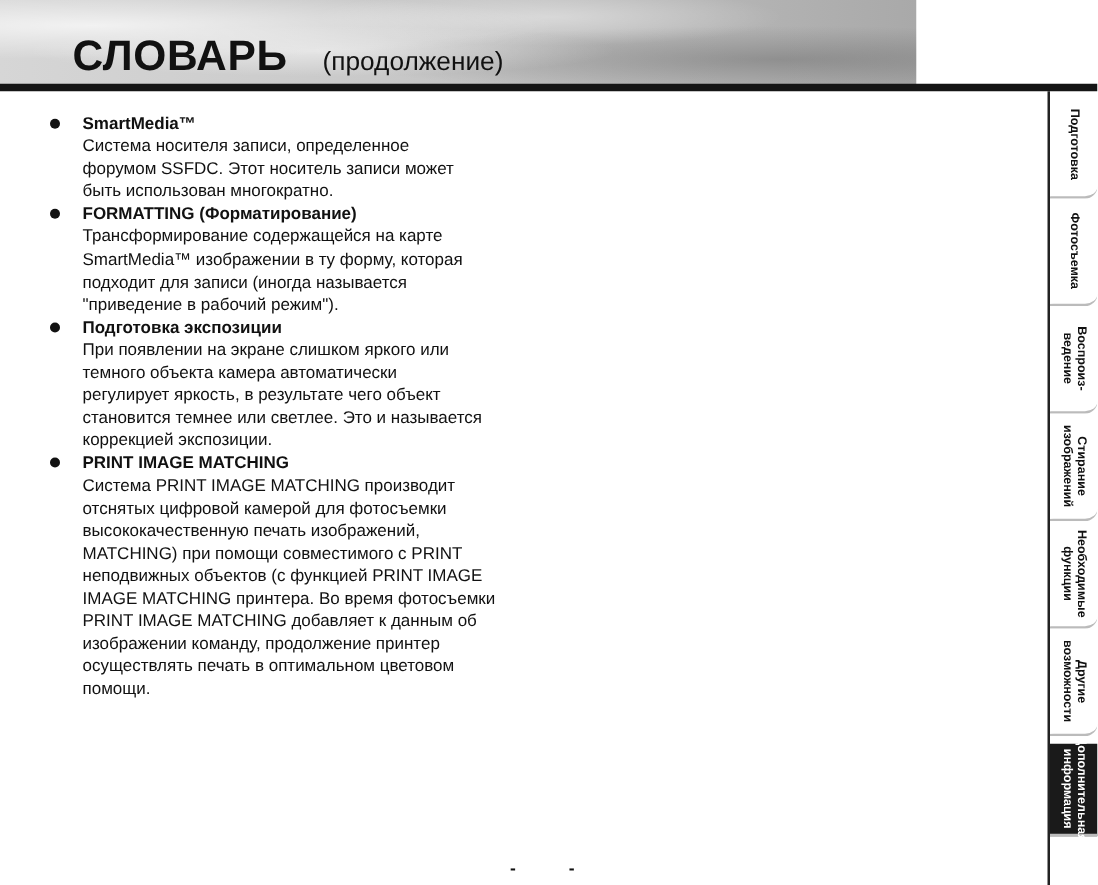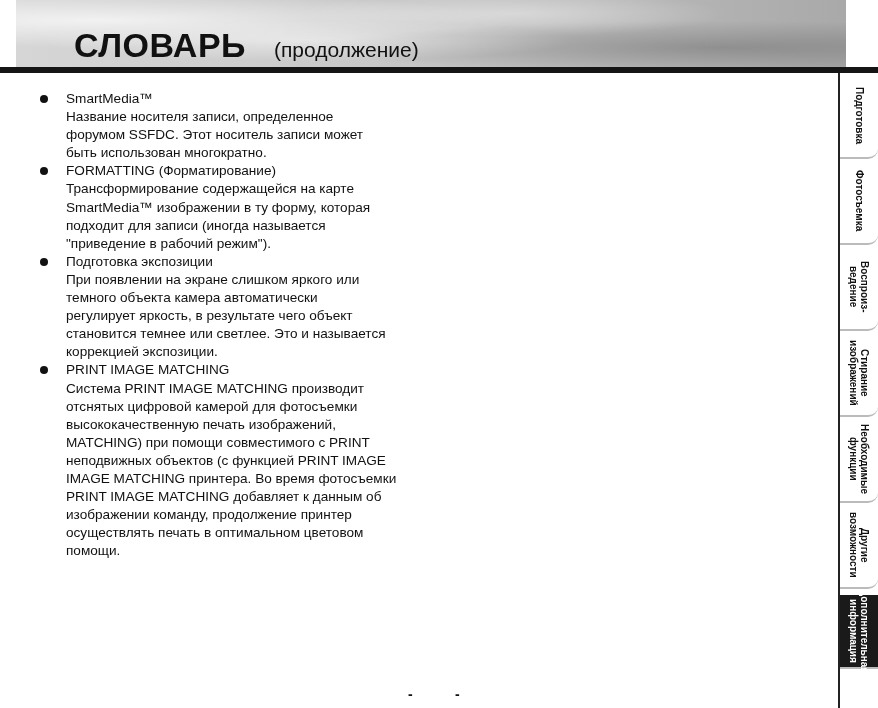--- a/index.html
+++ b/index.html
@@ -1,32 +1,32 @@
 <!DOCTYPE html>
 <html><head>
 <meta charset="utf-8">
 <style>
   html, body { margin:0; padding:0; }
   body { width:878px; height:708px; background:#fff; position:relative; overflow:hidden;
          font-family:"Liberation Sans", sans-serif; color:#111; }
-  .header { position:absolute; left:16px; top:0; width:830px; height:68px;
+  .header { position:absolute; left:0; top:0; width:733px; height:68px;
     background:
       radial-gradient(ellipse at 10% 30%, rgba(255,255,255,0.7) 0%, rgba(255,255,255,0) 40%),
       radial-gradient(ellipse at 35% 60%, rgba(255,255,255,0.5) 0%, rgba(255,255,255,0) 35%),
       radial-gradient(ellipse at 60% 20%, rgba(255,255,255,0.4) 0%, rgba(255,255,255,0) 30%),
       radial-gradient(ellipse at 85% 70%, rgba(80,80,80,0.35) 0%, rgba(80,80,80,0) 40%),
       linear-gradient(90deg, #d6d6d6 0%, #c9c9c9 40%, #b7b7b7 75%, #a9a9a9 100%);
   }
   .title { position:absolute; left:58px; top:26px; font-weight:bold; font-size:34px; letter-spacing:0.5px; color:#111; }
   .subtitle { position:absolute; left:258px; top:38px; font-weight:normal; font-size:21px; color:#111; }
   .rule { position:absolute; left:0; top:67px; width:878px; height:6px; background:#151515; }
   .content { position:absolute; left:40px; top:90px; width:380px; font-size:13.6px; line-height:18.1px; }
   .entry { position:relative; padding-left:26px; }
   .bullet { position:absolute; left:0; top:5px; width:8px; height:8px; border-radius:50%; background:#111; }
-  .term { font-weight:normal; }
+  .term { font-weight:bold; }
   .sidebar { position:absolute; left:838px; top:73px; width:40px; height:635px; border-left:2px solid #222; }
   .tab { position:absolute; left:0; width:38px; border-bottom:2px solid #bbb; border-radius:0 0 10px 0;
          display:flex; align-items:center; justify-content:center; }
   .tab-text { writing-mode:vertical-rl; font-size:10px; font-weight:bold; text-align:center; line-height:11px; color:#111; white-space:pre-line; }
   .tab.active { background:#1a1a1a; border-radius:0; }
   .tab.active .tab-text { color:#fff; }
   .footer { position:absolute; top:686px; font-weight:bold; font-size:14px; }
 </style>
 </head>
 <body>
@@ -34,21 +34,21 @@
 <div class="header">
   <div class="title">СЛОВАРЬ</div>
   <div class="subtitle">(продолжение)</div>
 </div>
 <div class="rule"></div>
 
 <div class="content" id="glossary">
     <div class="entry">
       <span class="bullet"></span>
       <div class="term">SmartMedia™</div>
-      <div>Название носителя записи, определенное</div>
+      <div>Система носителя записи, определенное</div>
       <div>форумом SSFDC. Этот носитель записи может</div>
       <div>быть использован многократно.</div>
     </div>
     <div class="entry">
       <span class="bullet"></span>
       <div class="term">FORMATTING (Форматирование)</div>
       <div>Трансформирование содержащейся на карте</div>
       <div>SmartMedia™ изображении в ту форму, которая</div>
       <div>подходит для записи (иногда называется</div>
       <div>"приведение в рабочий режим").</div>

